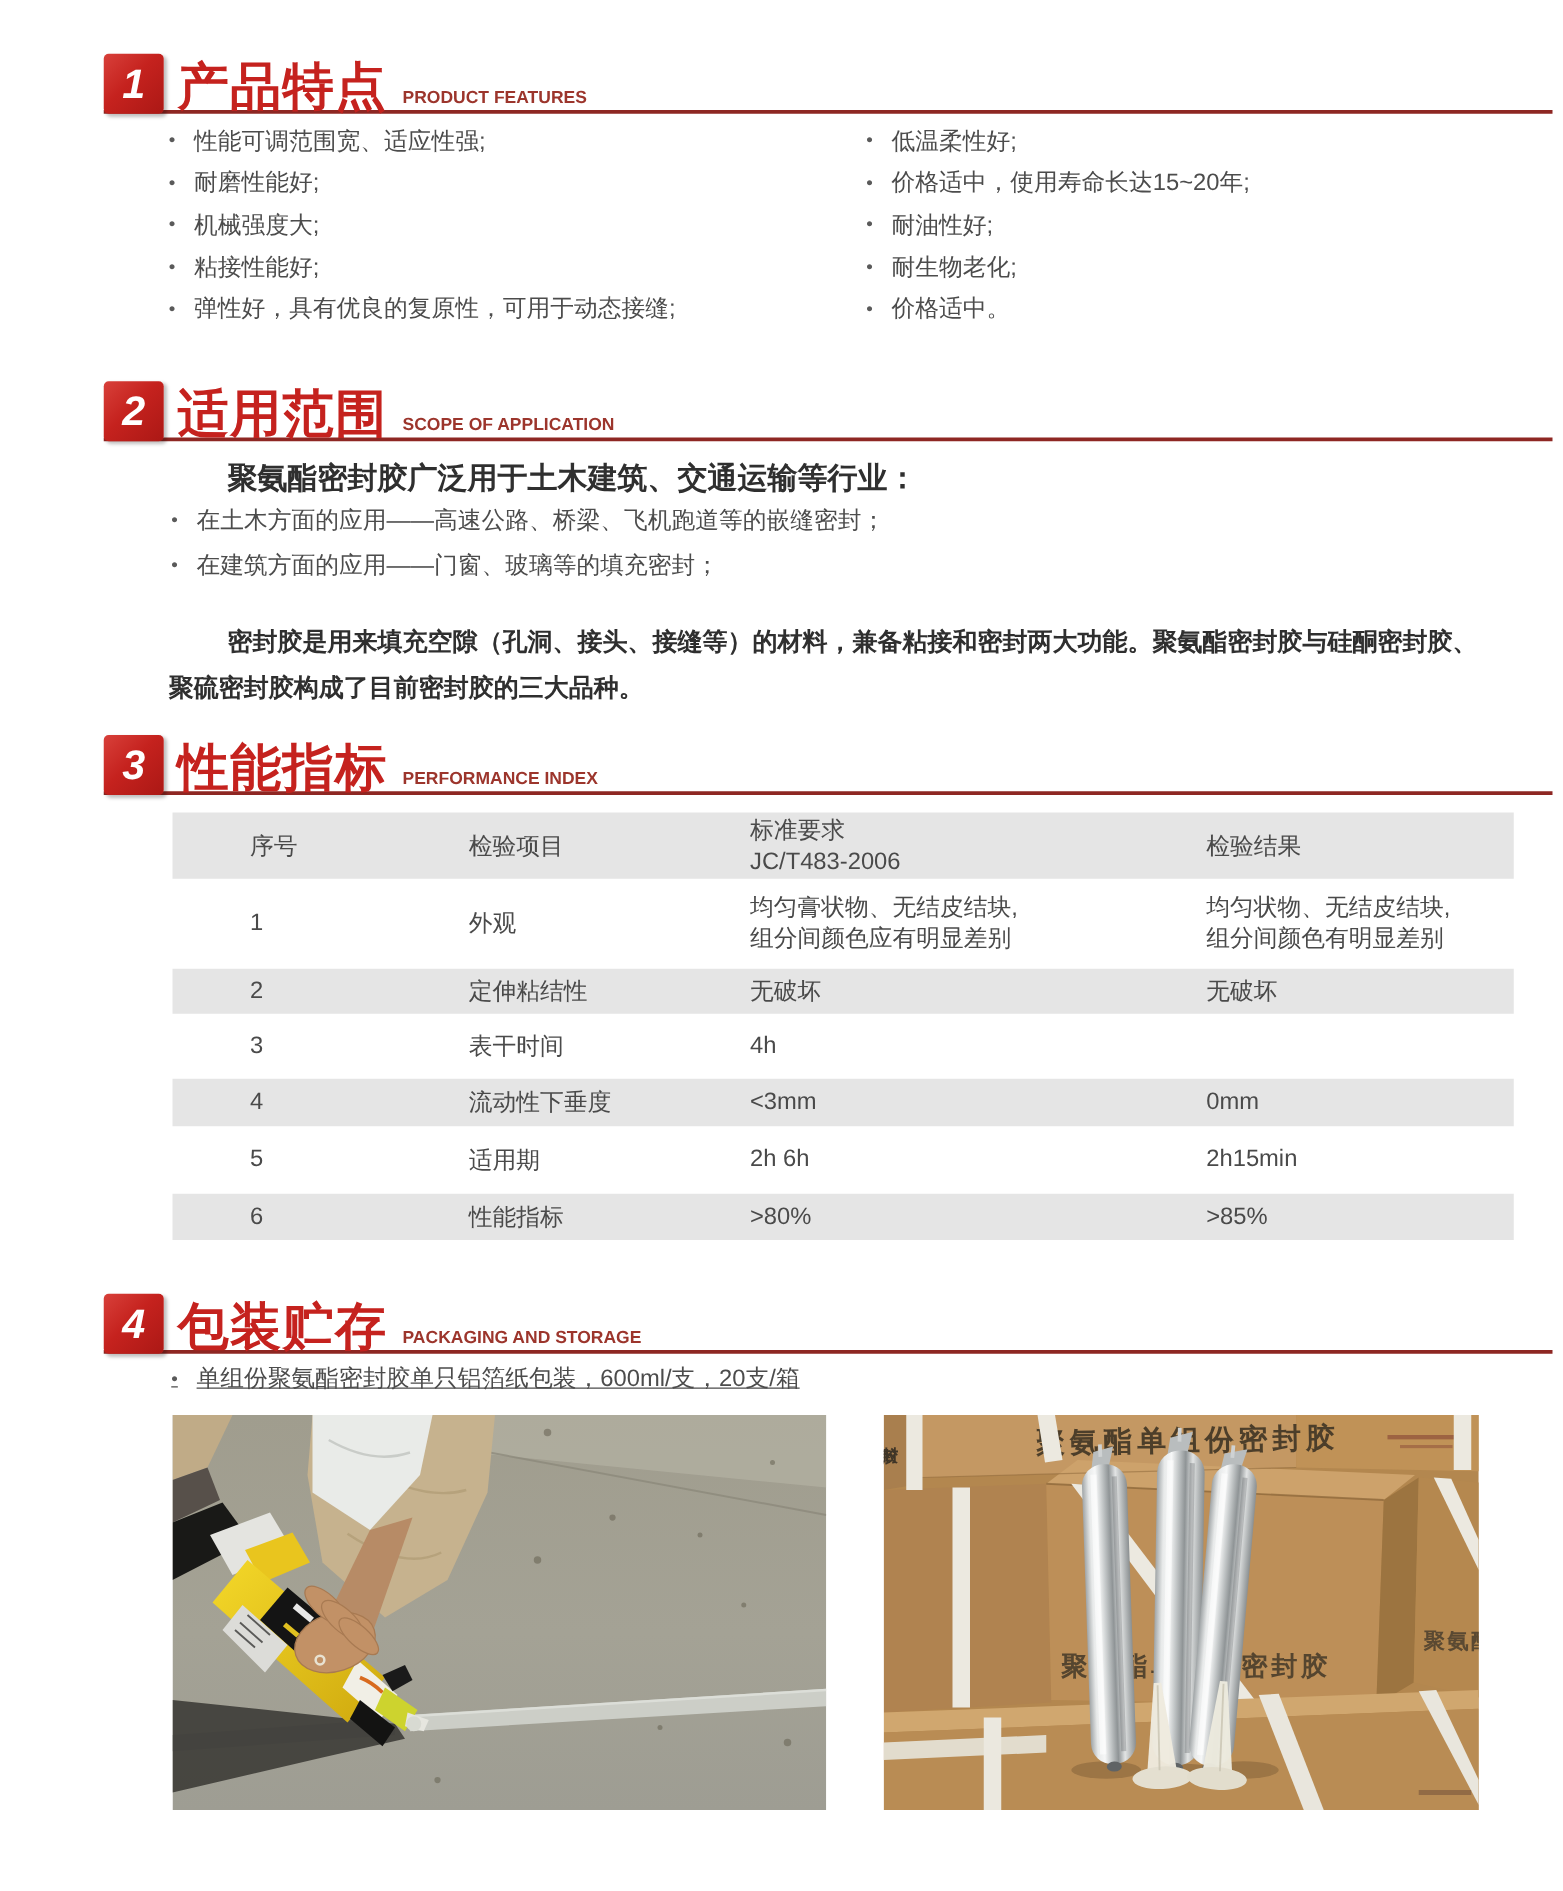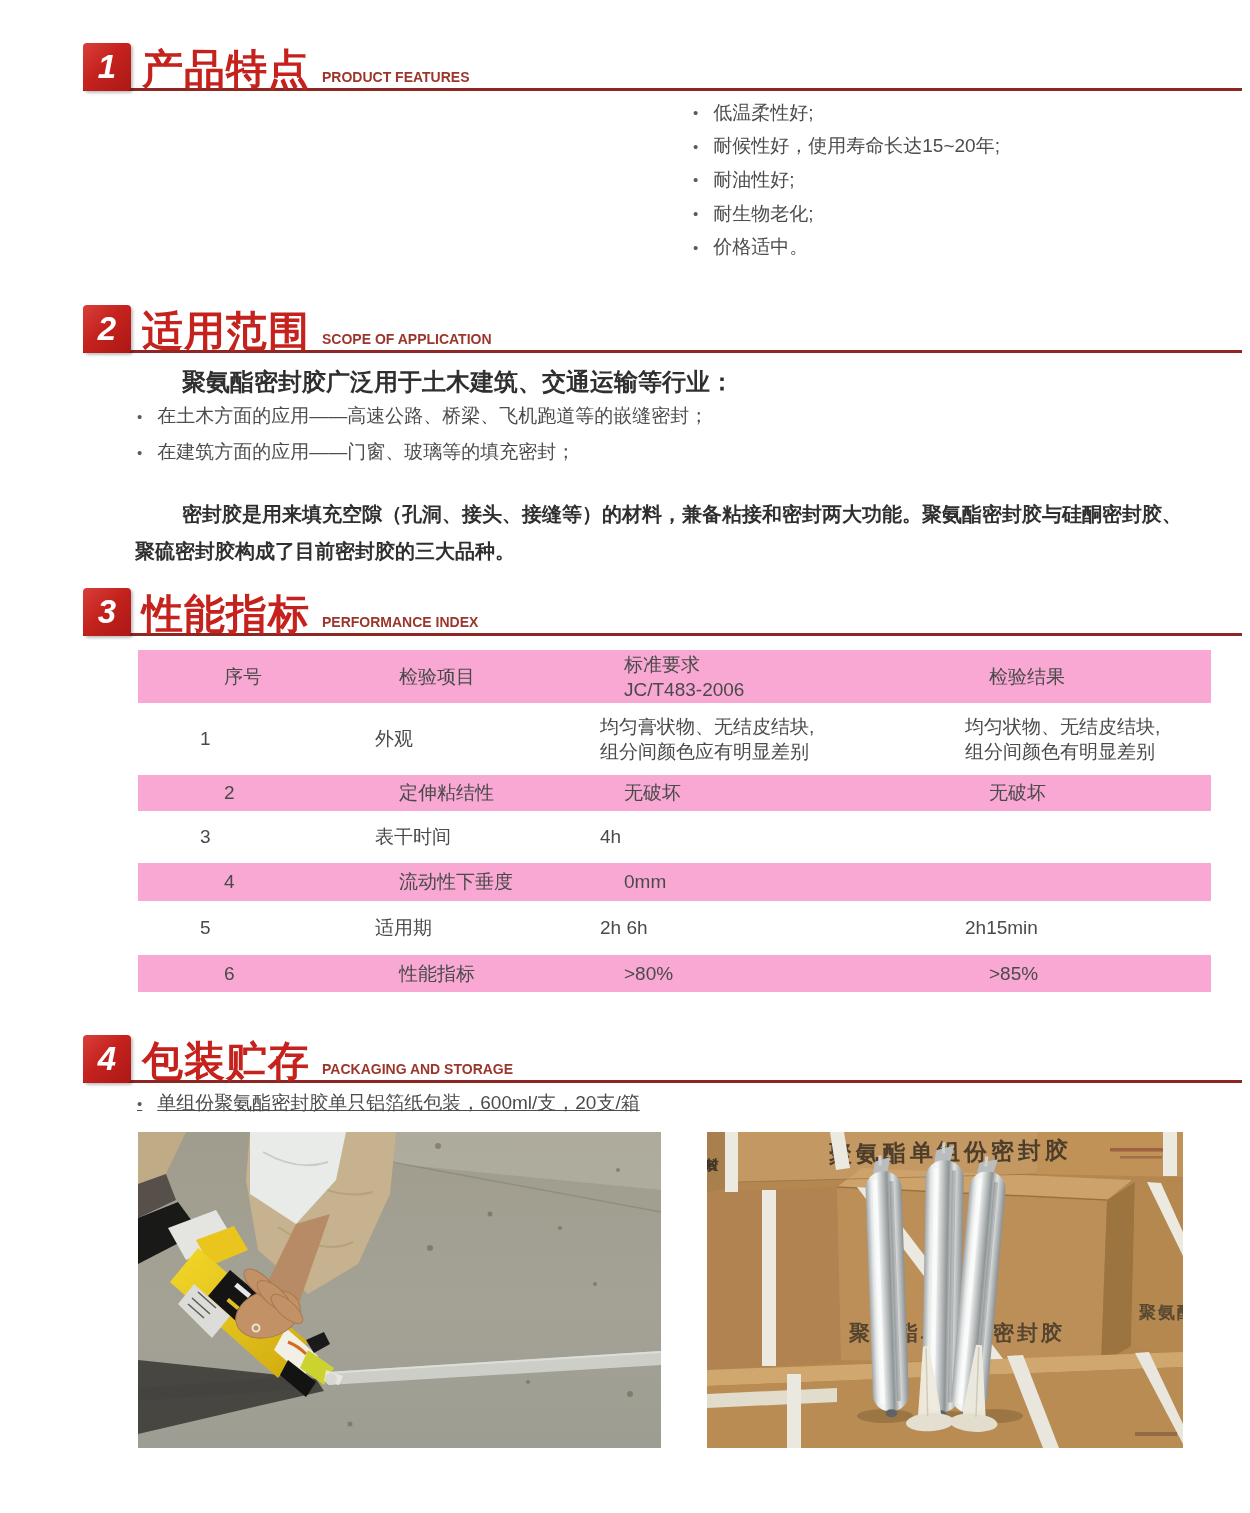--- a/index.html
+++ b/index.html
@@ -27,21 +27,21 @@
   .scope-list li{height:36px;}
   .pack-list li{height:30px;}
 
   .scope-intro{position:absolute;left:182px;top:366px;font-size:24px;font-weight:700;color:#2f2f2f;}
   .scope-note{position:absolute;left:135px;top:496px;width:1048px;font-size:20px;font-weight:700;
               color:#2f2f2f;line-height:37px;text-indent:47px;}
 
   
   .perf-table{position:absolute;left:138px;top:650px;width:1073px;font-size:19px;color:#4a4a4a;}
   .t-row{display:flex;align-items:center;}
-  .t-row.g{background:#f9a8d4;padding-left:24px;}
+  .t-row.g{background:#e5e5e5;}
   .c1{width:237px;padding-left:62px;box-sizing:border-box;flex:0 0 auto;}
   .c2{width:225px;flex:0 0 auto;}
   .c3{width:365px;flex:0 0 auto;}
   .c4{width:246px;flex:0 0 auto;}
   .pre{white-space:pre-line;line-height:25px;}
   .h53{height:53px;} .h72{height:72px;} .h36{height:36px;} .h52{height:52px;}
   .h38{height:38px;} .h54{height:54px;} .h37{height:37px;}
 
   
   .photo{position:absolute;top:1132px;height:316px;display:block;}
@@ -53,23 +53,30 @@
 
 <div class="page">
 
   <div class="sec-header" style="top:43px;">
     <div class="sec-line"></div>
     <div class="badge">1</div>
     <h2 class="sec-title">产品特点</h2>
     <span class="sec-sub">PRODUCT FEATURES</span>
   </div>
 
+  <ul class="blist feat" style="left:135px;top:96px;width:545px;">
+    <li>性能可调范围宽、适应性强;</li>
+    <li>耐磨性能好;</li>
+    <li>机械强度大;</li>
+    <li>粘接性能好;</li>
+    <li>弹性好，具有优良的复原性，可用于动态接缝;</li>
+  </ul>
   <ul class="blist feat" style="left:693px;top:96px;width:545px;">
     <li>低温柔性好;</li>
-    <li>耐候性好，使用寿命长达15~20年;</li>
+    <li>价格适中，使用寿命长达15~20年;</li>
     <li>耐油性好;</li>
     <li>耐生物老化;</li>
     <li>价格适中。</li>
   </ul>
 
   <div class="sec-header" style="top:305px;">
     <div class="sec-line"></div>
     <div class="badge">2</div>
     <h2 class="sec-title">适用范围</h2>
     <span class="sec-sub">SCOPE OF APPLICATION</span>
@@ -112,20 +119,21 @@
       <div class="c4">无破坏</div>
     </div>
     <div class="t-row h52">
       <div class="c1">3</div>
       <div class="c2">表干时间</div>
       <div class="c4">4h</div>
     </div>
     <div class="t-row g h38">
       <div class="c1">4</div>
       <div class="c2">流动性下垂度</div>
+      <div class="c3">&lt;3mm</div>
       <div class="c4">0mm</div>
     </div>
     <div class="t-row h54">
       <div class="c1">5</div>
       <div class="c2">适用期</div>
       <div class="c3">2h 6h</div>
       <div class="c4">2h15min</div>
     </div>
     <div class="t-row g h37">
       <div class="c1">6</div>

